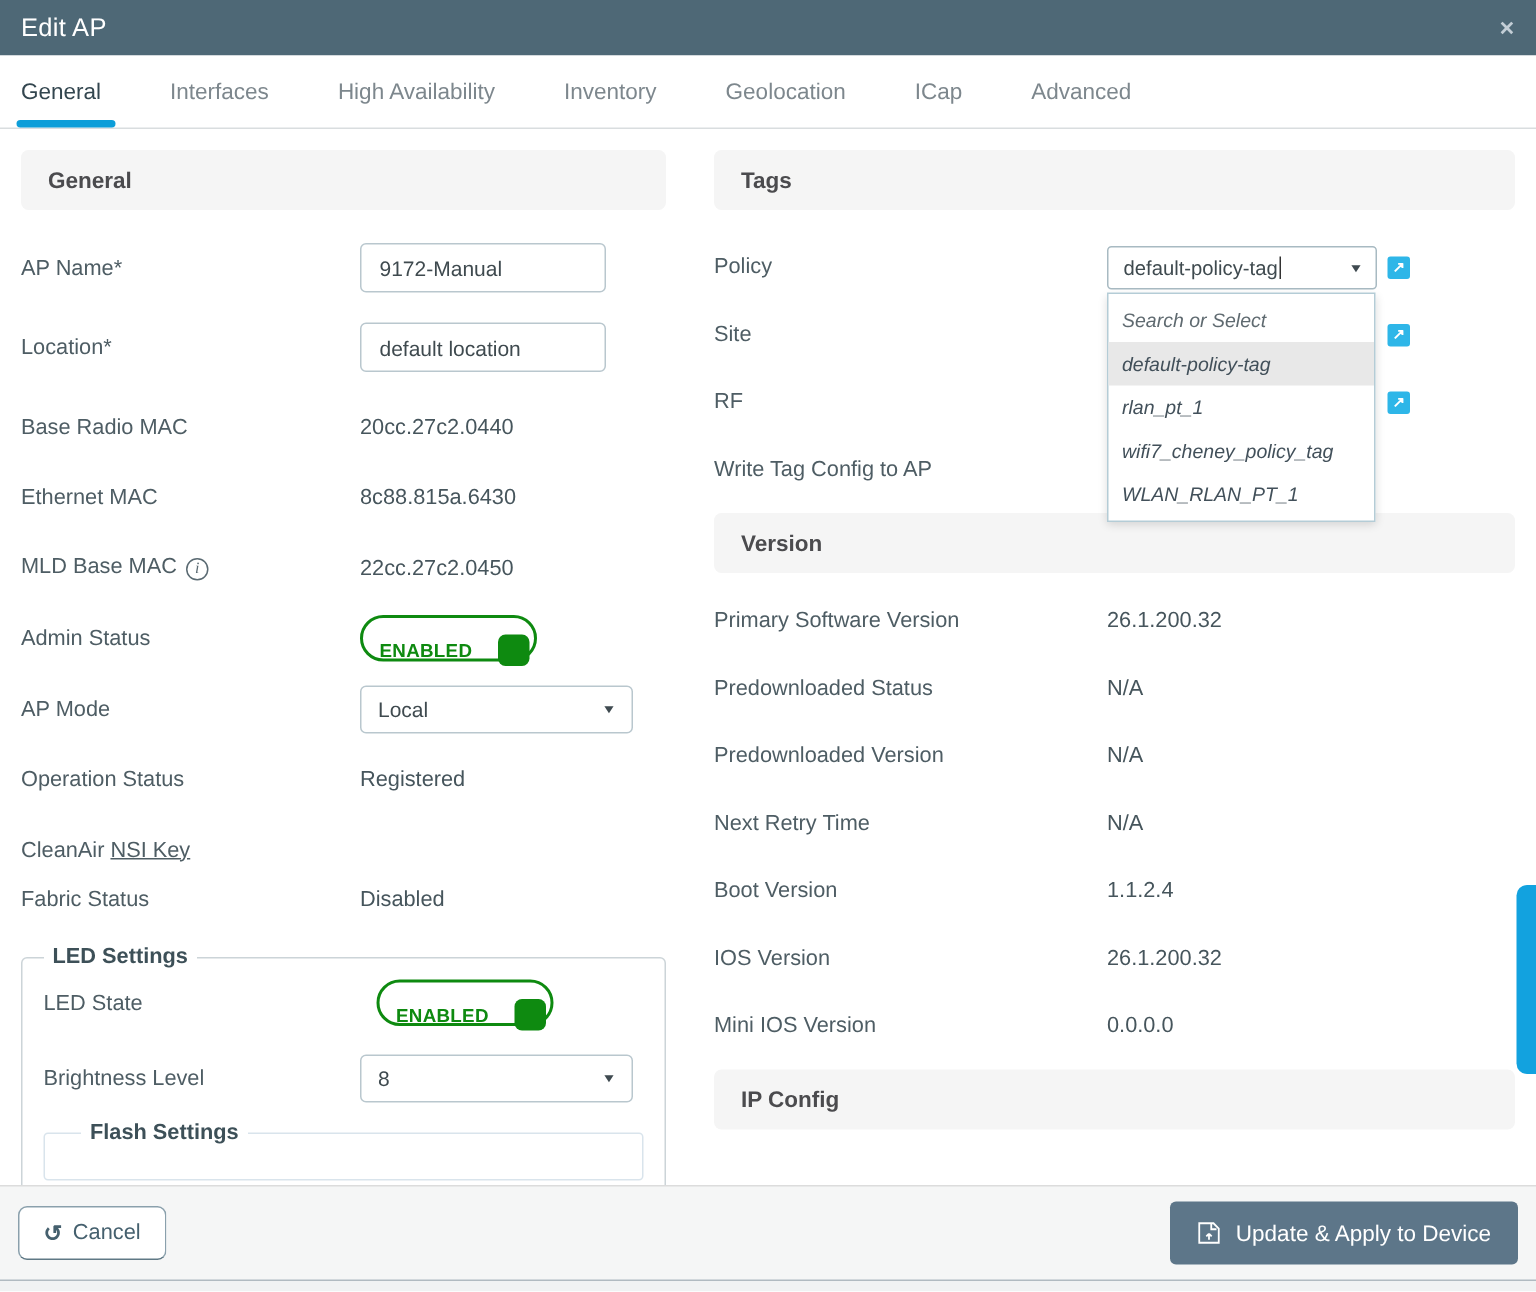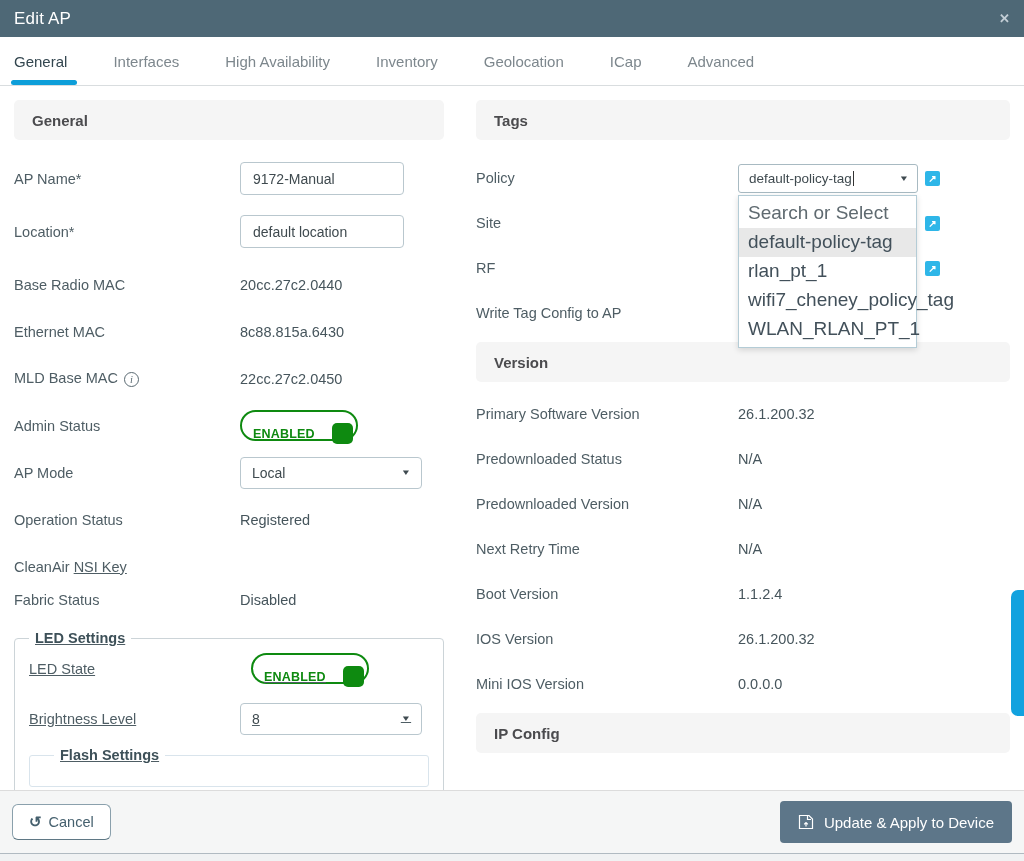--- a/index.html
+++ b/index.html
@@ -81,21 +81,21 @@
 
   .info-icon {
     display:inline-flex; align-items:center; justify-content:center;
     width:15px; height:15px; border:1px solid #5a6a72; border-radius:50%;
     font-size:10.5px; font-style:italic; font-family:"Liberation Serif", serif;
     color:#5a6a72; margin-left:6px; cursor:pointer;
   }
 
   fieldset.group {
     border:1px solid #ccd4d8; border-radius:4px; margin:2px 0 0 0;
-    padding:6px 14px 10px 14px; height:170px;text-decoration:underline;
+    padding:6px 14px 10px 14px; height:170px;
   }
   fieldset.group legend {
     font-size:14.5px; font-weight:bold; color:#3d5058; padding:0 6px; margin-left:0;
   }
   fieldset.group .lbl { width:211px; }
   fieldset.flash {
     border:1px solid #d9e4ec; border-radius:3px; margin:12px 0 0 0;
     padding:4px 12px; height:40px;
   }
   fieldset.flash legend { margin-left:12px; }
@@ -113,21 +113,21 @@
   }
   .combo .cval { display:flex; align-items:center; }
   .text-cursor { display:inline-block; width:1px; height:15px; background:#333; margin-left:1px; }
   .dropdown {
     position:absolute; top:31px; left:0; width:179px; background:#fff;
     border:1px solid #b4ccd6; box-shadow:0 2px 6px rgba(0,0,0,.14); z-index:20;
     padding:3px 0;
   }
   .dd-item {
     height:29px; display:flex; align-items:center; padding:0 9px;
-    font-size:19px; color:#42505a; white-space:nowrap; cursor:pointer;
+    font-size:13px; color:#42505a; white-space:nowrap; cursor:pointer;font-style:italic;
   }
   .dd-item.placeholder { color:#5f6a70; }
   .dd-item.selected { background:#e8e8e8; }
 
   .ext-icon {
     width:15px; height:15px; background:#2eb6e8; border-radius:2px; margin-left:7px;
     display:inline-flex; align-items:center; justify-content:center;
     color:#fff; font-size:10px; font-weight:bold; cursor:pointer; flex-shrink:0;
   }
   .spacer180 { width:180px; flex-shrink:0; }

